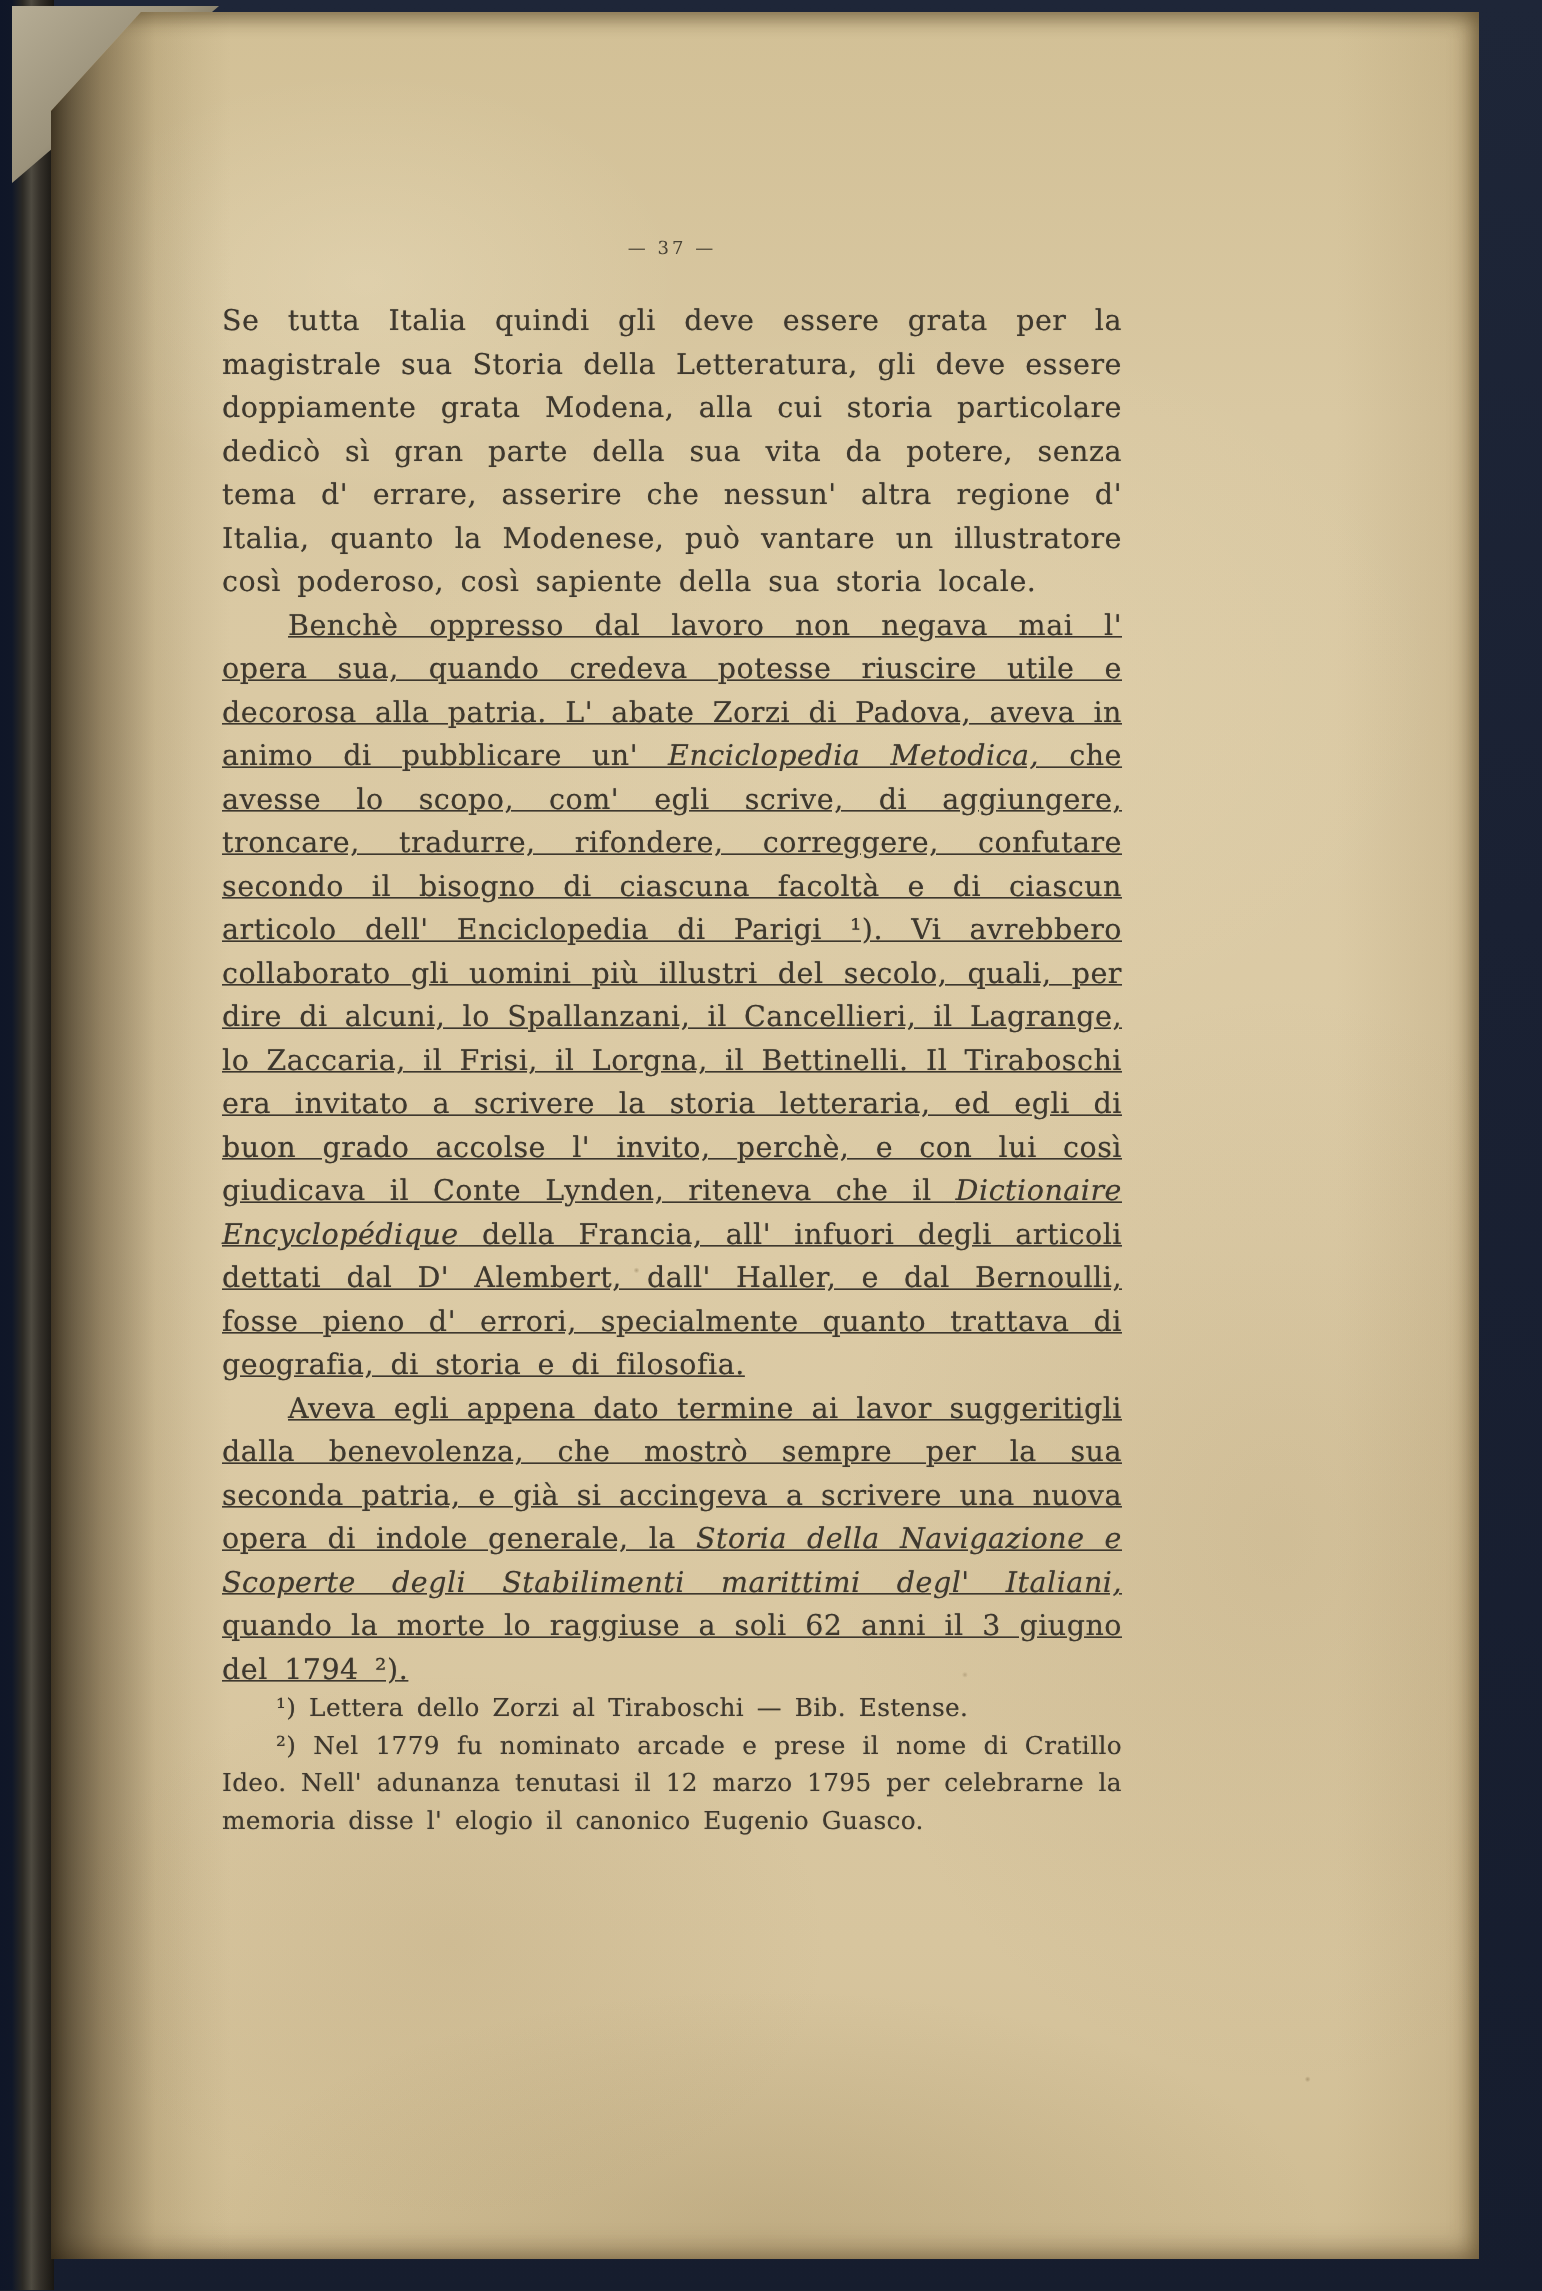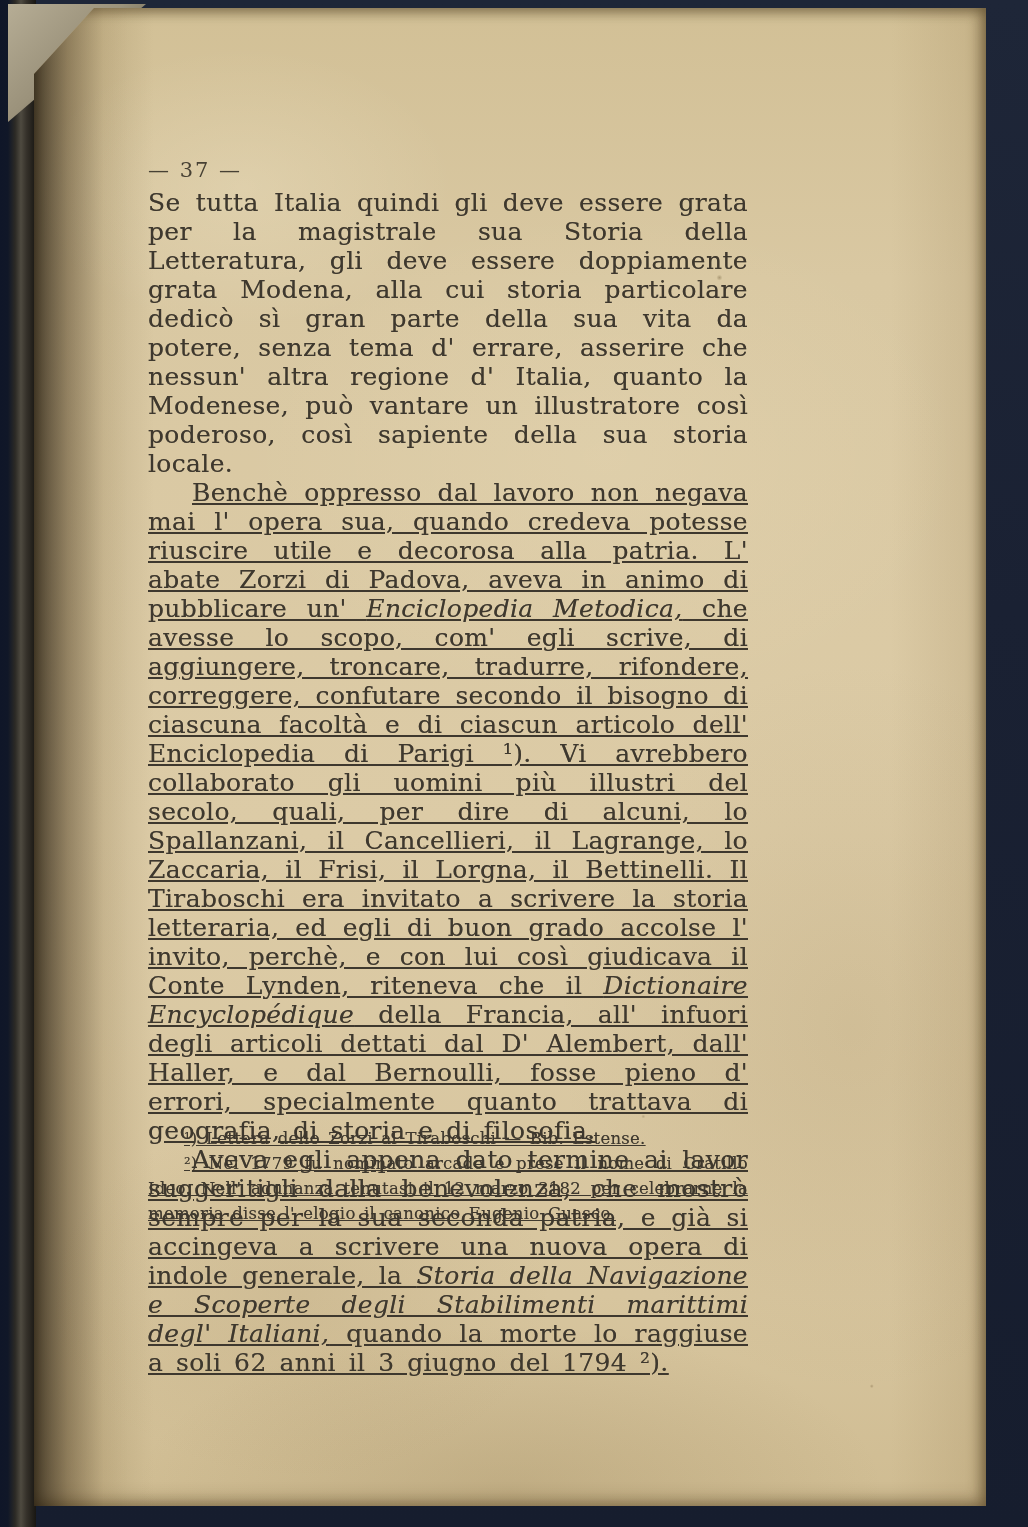--- a/index.html
+++ b/index.html
@@ -71,67 +71,66 @@
     background: linear-gradient(90deg,
       rgba(25,18,8,0.70) 0%,
       rgba(60,45,22,0.42) 28%,
       rgba(120,100,60,0.18) 58%,
       rgba(120,100,60,0) 100%);
   }
   .page-number {
     position: absolute;
     left: 114px; top: 150px;
     width: 600px;
-    text-align: left;
-    font-size: 21px;
+    text-align: center;
+    font-size: 12px;
     letter-spacing: 2px;
     color: #474134;
   }
   .text-block {
     position: absolute;
-    left: 114px; top: 180px;
+    left: 114px; top: 192px;
     width: 600px;
-    font-size: 25px;
+    font-size: 19px;
     line-height: 29px;
     text-align: justify;
     color: #3e382e;
     letter-spacing: 0.35px;
     word-spacing: 4.5px;
     text-shadow: 0 0 0.5px rgba(62,56,46,0.55);
   }
   .para { margin: 0; }
   .para.indent { text-indent: 44px; text-decoration: underline; }
   .footnotes {
     position: absolute;
     left: 114px; top: 1118px;
     width: 600px;
     font-size: 16.5px;
     line-height: 25px;
     text-align: justify;
     color: #3e382e;
     letter-spacing: 0.25px;
     word-spacing: 3px;
     text-shadow: 0 0 0.5px rgba(62,56,46,0.5);
-    text-decoration: underline;
   }
   .footnote { margin: 0; text-indent: 36px; }
 </style>
 </head>
 <body>
 
 <div class="stage">
   <div class="edge-left"></div>
   <div class="under-corner"></div>
   <div class="paper">
     <div class="texture"></div>
     <div class="gutter"></div>
     <div class="page-number">— 37 —</div>
     <div class="text-block">
         <p class="para"><span>Se tutta Italia quindi gli deve essere grata per la magistrale sua Storia della Letteratura, gli deve essere doppiamente grata Modena, alla cui storia particolare dedicò sì gran parte della sua vita da potere, senza tema d' errare, asserire che nessun' altra regione d' Italia, quanto la Modenese, può vantare un illustratore così poderoso, così sapiente della sua storia locale.</span></p>
         <p class="para indent"><span>Benchè oppresso dal lavoro non negava mai l' opera sua, quando credeva potesse riuscire utile e decorosa alla patria. L' abate Zorzi di Padova, aveva in animo di pubblicare un' </span><i>Enciclopedia Metodica,</i><span> che avesse lo scopo, com' egli scrive, di aggiungere, troncare, tradurre, rifondere, correggere, confutare secondo il bisogno di ciascuna facoltà e di ciascun articolo dell' Enciclopedia di Parigi ¹). Vi avrebbero collaborato gli uomini più illustri del secolo, quali, per dire di alcuni, lo Spallanzani, il Cancellieri, il Lagrange, lo Zaccaria, il Frisi, il Lorgna, il Bettinelli. Il Tiraboschi era invitato a scrivere la storia letteraria, ed egli di buon grado accolse l' invito, perchè, e con lui così giudicava il Conte Lynden, riteneva che il </span><i>Dictionaire Encyclopédique</i><span> della Francia, all' infuori degli articoli dettati dal D' Alembert, dall' Haller, e dal Bernoulli, fosse pieno d' errori, specialmente quanto trattava di geografia, di storia e di filosofia.</span></p>
         <p class="para indent"><span>Aveva egli appena dato termine ai lavor suggeritigli dalla benevolenza, che mostrò sempre per la sua seconda patria, e già si accingeva a scrivere una nuova opera di indole generale, la </span><i>Storia della Navigazione e Scoperte degli Stabilimenti marittimi degl' Italiani,</i><span> quando la morte lo raggiuse a soli 62 anni il 3 giugno del 1794 ²).</span></p>
       </div>
     <div class="footnotes">
         <p class="footnote">¹) Lettera dello Zorzi al Tiraboschi — Bib. Estense.</p>
-        <p class="footnote">²) Nel 1779 fu nominato arcade e prese il nome di Cratillo Ideo. Nell' adunanza tenutasi il 12 marzo 3182 per celebrarne la memoria disse l' elogio il canonico Eugenio Guasco.</p>
+        <p class="footnote">²) Nel 1779 fu nominato arcade e prese il nome di Cratillo Ideo. Nell' adunanza tenutasi il 12 marzo 1795 per celebrarne la memoria disse l' elogio il canonico Eugenio Guasco.</p>
       </div>
   </div>
 </div>
 
 </body></html>

